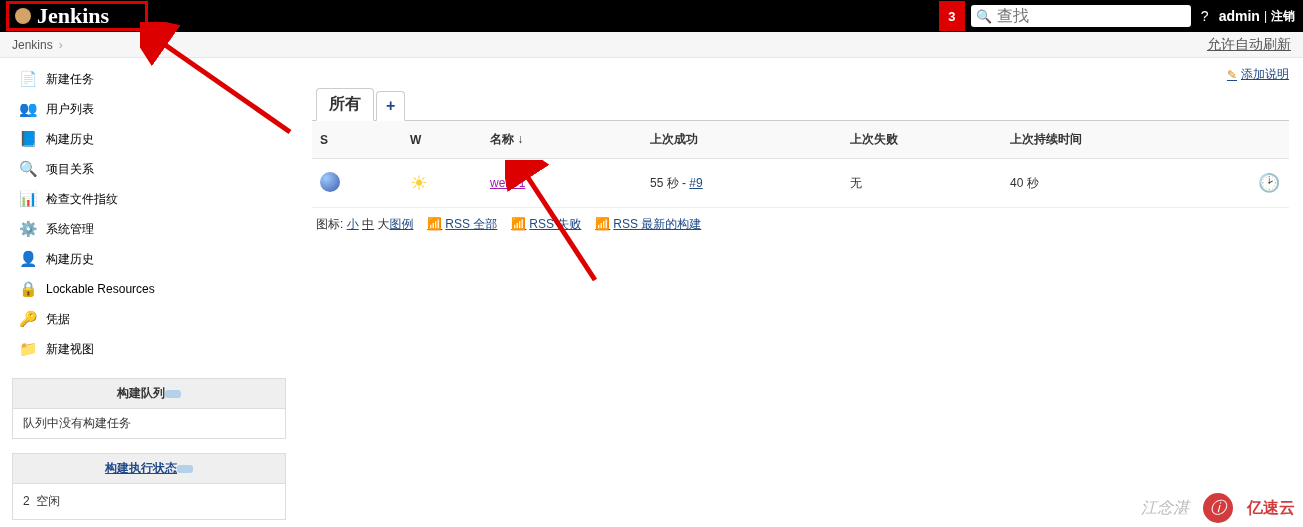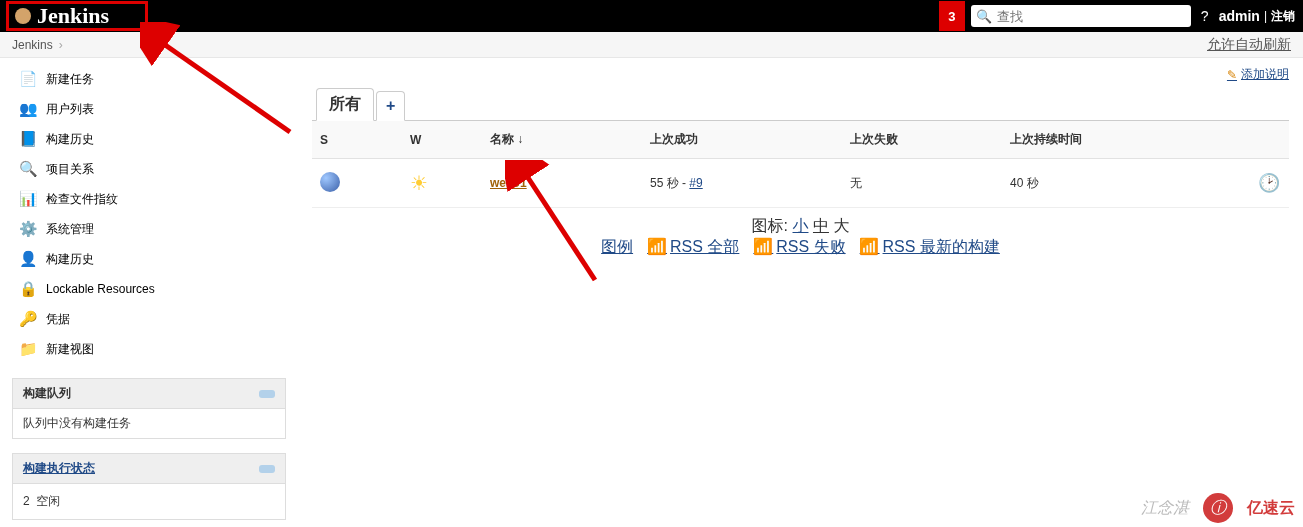--- a/index.html
+++ b/index.html
@@ -6,21 +6,21 @@
     body { font-family: Helvetica, Arial, sans-serif; font-size: 12px; color: #333; background: #fff; width: 1303px; height: 527px; position: relative; overflow: hidden; }
     a { color: #204a87; text-decoration: underline; cursor: pointer; }
 
     
     .header { background: #000; height: 32px; display: flex; align-items: center; color: #fff; padding: 0 8px 0 6px; }
     .logo-wrap { border: 3px solid #d00; padding: 0 4px; height: 30px; display: flex; align-items: center; }
     .logo-wrap svg { display: block; }
     .header-spacer { flex: 1; }
     .alert-badge { background: #d00; color:#fff; width: 26px; height: 30px; display:flex; align-items:center; justify-content:center; font-weight:bold; margin-right:6px; font-size:13px;}
     .search-box { position:relative; background:#fff; border-radius:3px; height:22px; width:220px; display:flex; align-items:center; padding:0 6px; gap:4px;}
-    .search-box input { flex:1; border:0; outline:0; font-size:13px; color:#6d28d9; background:transparent; }
+    .search-box input { flex:1; border:0; outline:0; font-size:16px; color:#6d28d9; background:transparent; }
     .mag-icon{ color:#888; font-size:13px;}
     .help-icon { color:#fff; margin: 0 10px; font-size:14px; }
     .username { color:#fff; font-weight:bold; font-size:14px;}
     .divider { color:#fff; margin:0 4px;}
     .logout { color:#fff; font-weight:bold; font-size:12px; text-decoration:none;}
 
     
     .breadcrumb { height:26px; background:#f6f6f6; border-bottom:1px solid #e7e7e7; display:flex; align-items:center; padding:0 12px; font-size:12px; color:#555;}
     .breadcrumb .sep{ color:#aaa; margin:0 6px;}
     .breadcrumb-right{ margin-left:auto;}
@@ -31,44 +31,44 @@
     .side { width:298px; padding:6px 0 6px 0;}
     .main { flex:1; padding:8px 14px 0 14px; min-width:0;}
 
     
     .side-item { display:flex; align-items:center; gap:8px; padding:6px 12px 6px 20px; cursor:pointer; font-size:12px;}
     .side-item a { color:#000000; text-decoration:none;}
     .side-icon { width:18px; height:18px; display:flex; align-items:center; justify-content:center; font-size:15px;}
 
     
     .pane { margin:14px 12px 0 12px; border:1px solid #ddd; }
-    .pane-header { background:#efefef; padding:6px 10px; font-weight:bold; display:flex; align-items:center; justify-content:space-between; border-bottom:1px solid #ddd; font-size:12px;}
+    .pane-header { background:#efefef; padding:6px 10px; font-weight:bold; display:flex; align-items:center; justify-content:center; border-bottom:1px solid #ddd; font-size:12px;}
     .pane-header .collapse{ width:16px; height:8px; background:#b3d1ea; border-radius:3px;}
     .pane-body { padding:6px 10px; font-size:12px; color:#333;}
     .executor-row{ padding:3px 0;}
 
     
     .main-top { display:flex; justify-content:flex-end; padding:0 0 8px 0;}
     .add-desc { display:flex; align-items:center; gap:4px; color:#204a87; font-size:12px;}
     .pencil{ color:#d68100;}
 
     
     .tabBar { border-bottom:1px solid #ccc; display:flex; align-items:flex-end; height:30px; gap:2px; padding-left:4px;}
     .tab, .tab-add { background:#fff; border:1px solid #ccc; border-bottom:1px solid #fff; border-radius:4px 4px 0 0; padding:5px 12px; font-weight:bold; font-size:16px; cursor:pointer; position:relative; top:1px;}
     .tab-add { font-weight:bold; color:#204a87; padding:5px 9px;}
 
     
     table.projs { width:100%; border-collapse:collapse; margin-top:0;}
     table.projs thead th { text-align:left; font-size:12px; font-weight:bold; padding:10px 8px; border-bottom:1px solid #e2e2e2; background:#f9f9f9;}
     table.projs tbody td { padding:12px 8px; font-size:12px; vertical-align:middle; border-bottom:1px solid #eee;}
-    .proj-link { color:#a16207;font-weight:bold;}
+    .proj-link { color:#a21caf;}
     .ball { width:20px; height:20px; border-radius:50%; background: radial-gradient(circle at 6px 6px, #a0c8ff, #3a5fa8); display:inline-block;}
     .sun { color:#ffcc33; font-size:20px;}
     .clock{ color:#6b9e3c; font-size:18px;}
-    .footer-row { display:flex; align-items:center; padding:8px 4px 0 4px; font-size:16px;flex-direction:column;}
+    .footer-row { display:flex; align-items:center; padding:8px 4px 0 4px; font-size:12px;}
     .icon-size { color:#333;}
     .icon-size a{ color:#204a87;}
     .rss-links { display:flex; gap:14px; align-items:center;}
     .rss-icon{ color:#f38f1d; margin-right:3px;}
 
     
     .arrow { position:absolute; pointer-events:none; }
     .watermark{ position:absolute; right:8px; bottom:4px; color:#bbb; font-style:italic; font-size:16px; display:flex; align-items:center; gap:14px;}
     .ys-logo{ width:30px;height:30px; border-radius:50%; background:#d23c3c; display:flex;align-items:center;justify-content:center; color:#fff; font-size:16px;}
   </style>

